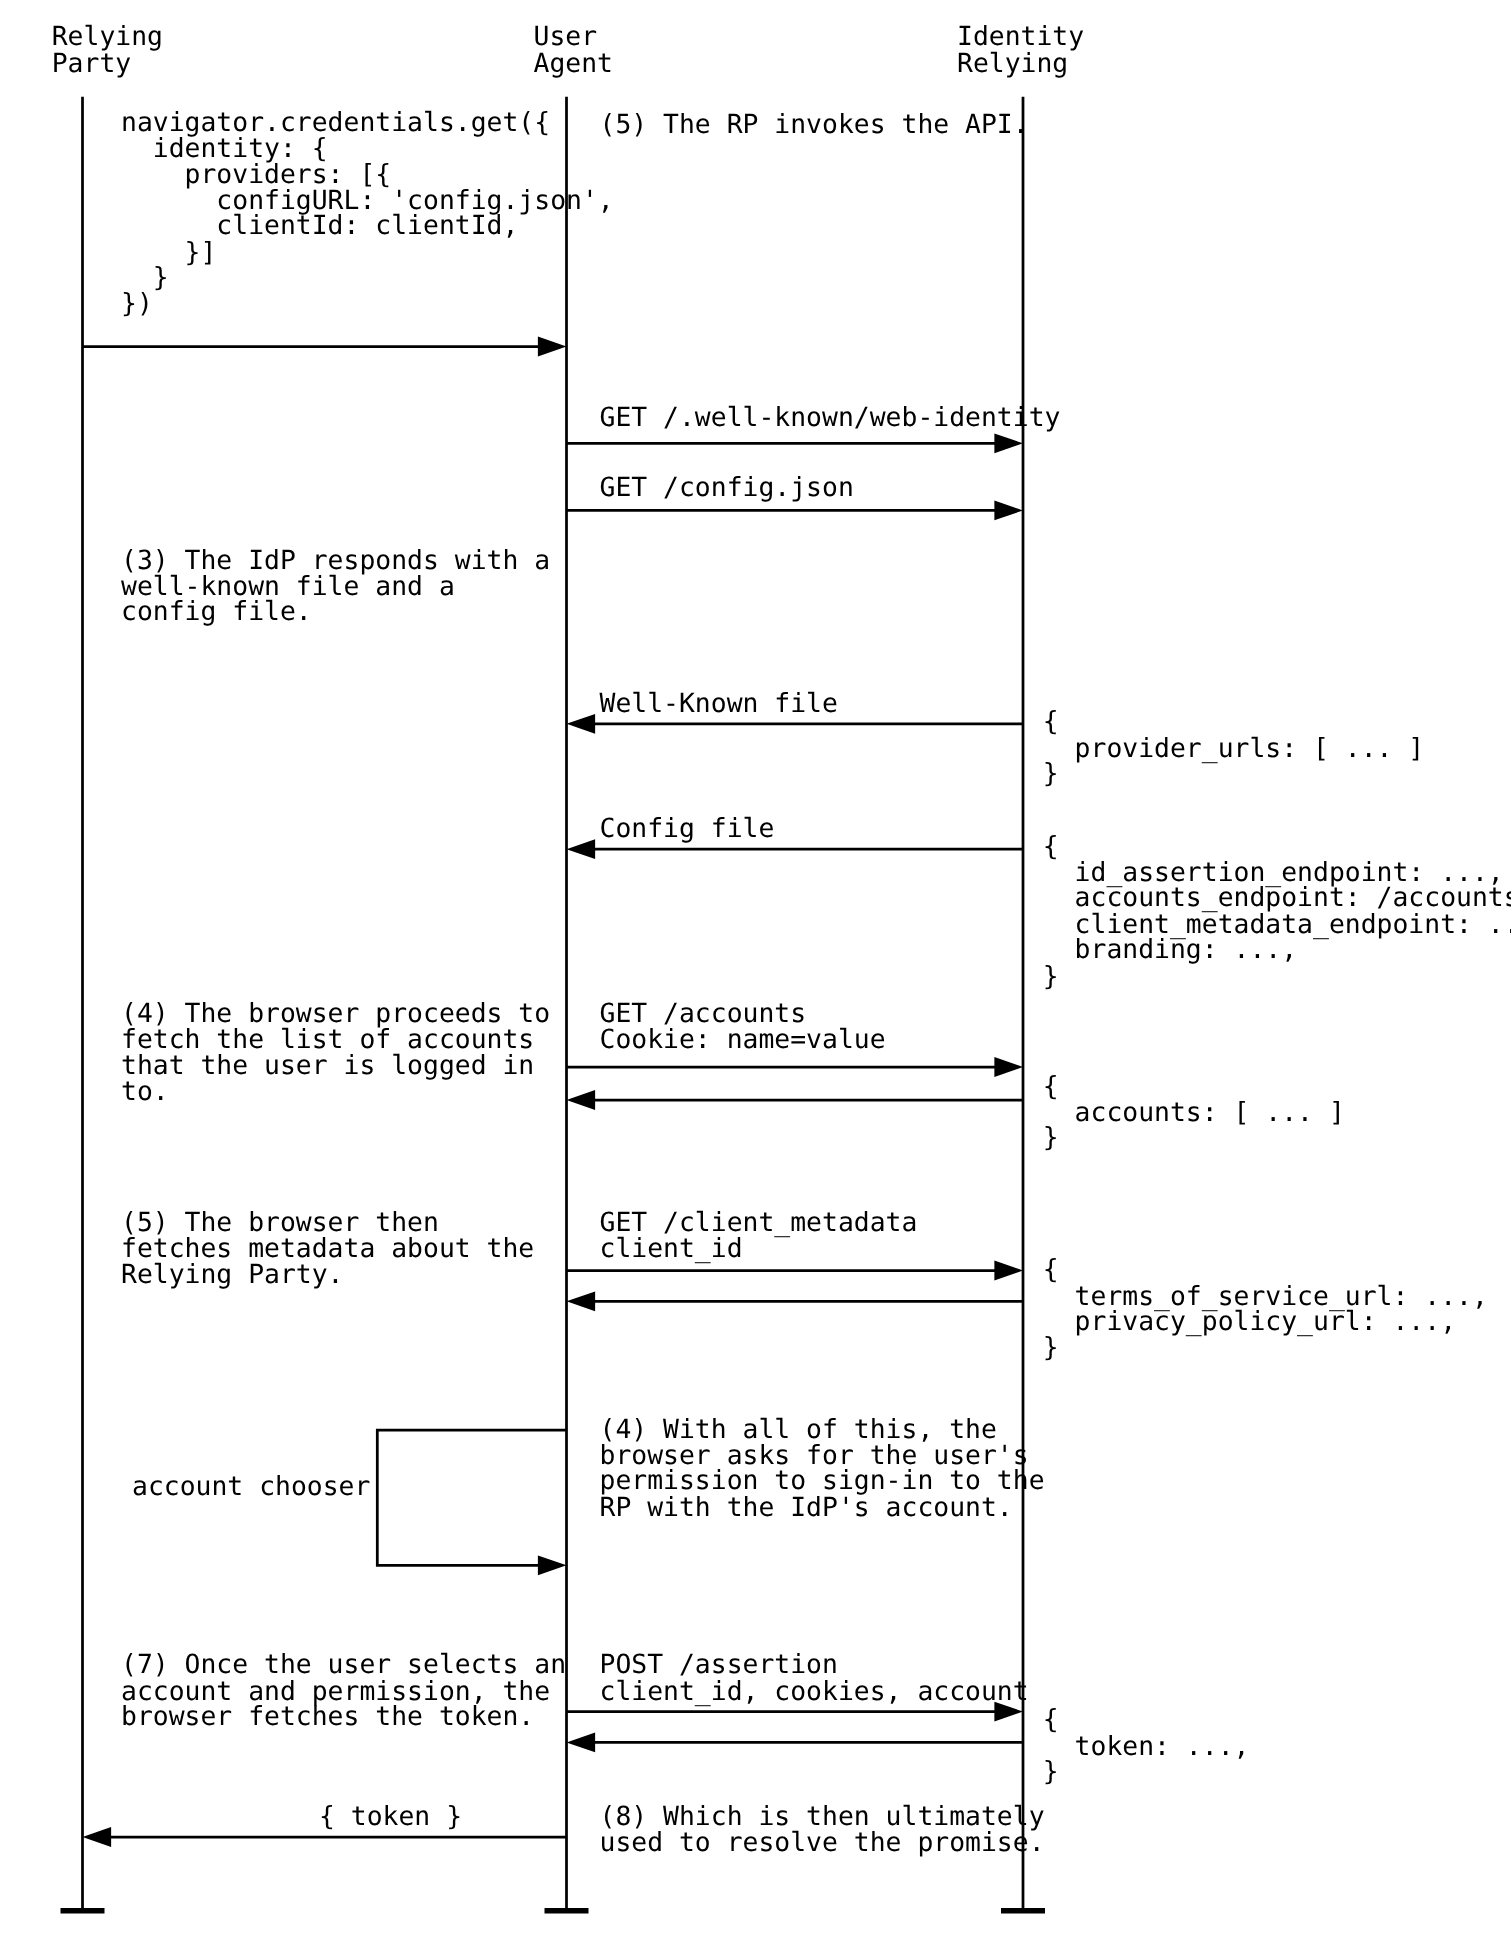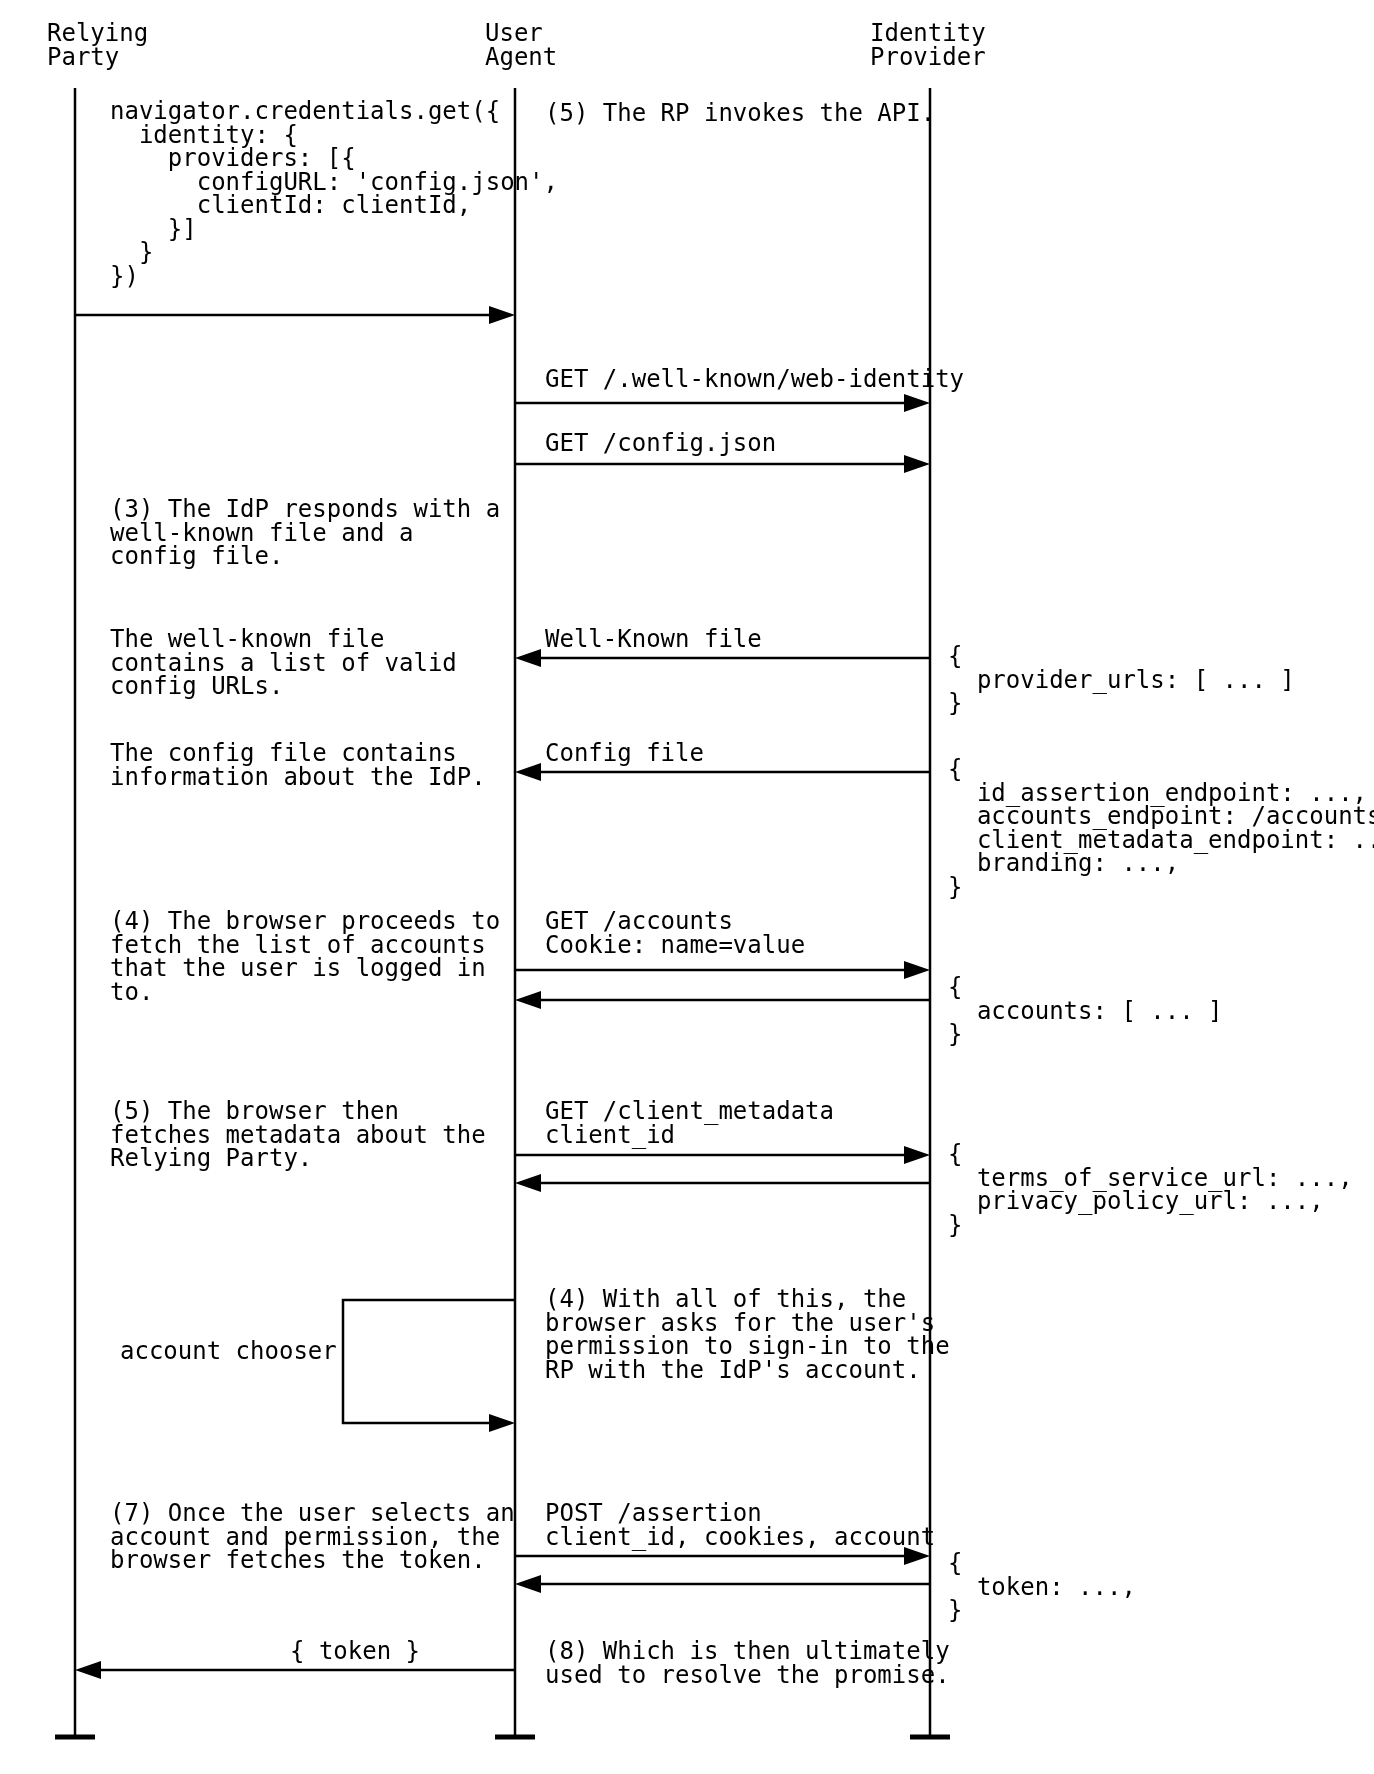--- a/index.html
+++ b/index.html
@@ -124,21 +124,21 @@
       <line class="stroke" x1="100" y1="1670" x2="515" y2="1670"></line>
       <polygon class="head" points="75,1670 101,1661 101,1679"></polygon>
     </g>
   </svg>
 
   <div class="t" style="left:47px;  top:22px;">Relying
 Party</div>
   <div class="t" style="left:485px; top:22px;">User
 Agent</div>
   <div class="t" style="left:870px; top:22px;">Identity
-Provider</div>
+Relying</div>
 
   <div class="t" style="left:110px; top:100px;">navigator.credentials.get({
   identity: {
     providers: [{
       configURL: 'config.json',
       clientId: clientId,
     }]
   }
 })</div>
 
@@ -156,25 +156,20 @@
   <div class="t" style="left:545px; top:1288px;">(4) With all of this, the
 browser asks for the user's
 permission to sign-in to the
 RP with the IdP's account.</div>
   <div class="t" style="left:110px; top:1502px;">(7) Once the user selects an
 account and permission, the
 browser fetches the token.</div>
   <div class="t" style="left:545px; top:1640px;text-align:right;">(8) Which is then ultimately
 used to resolve the promise.</div>
 
-  <div class="t" style="left:110px; top:628px;">The well-known file
-contains a list of valid
-config URLs.</div>
-  <div class="t" style="left:110px; top:742px;">The config file contains
-information about the IdP.</div>
 
   <div class="t" style="left:545px; top:368px;">GET /.well-known/web-identity</div>
   <div class="t" style="left:545px; top:432px;">GET /config.json</div>
   <div class="t" style="left:545px; top:628px;">Well-Known file</div>
   <div class="t" style="left:545px; top:742px;">Config file</div>
   <div class="t" style="left:545px; top:910px;">GET /accounts
 Cookie: name=value</div>
   <div class="t" style="left:545px; top:1100px;">GET /client_metadata
 client_id</div>
   <div class="t" style="left:120px; top:1340px;">account chooser</div>

